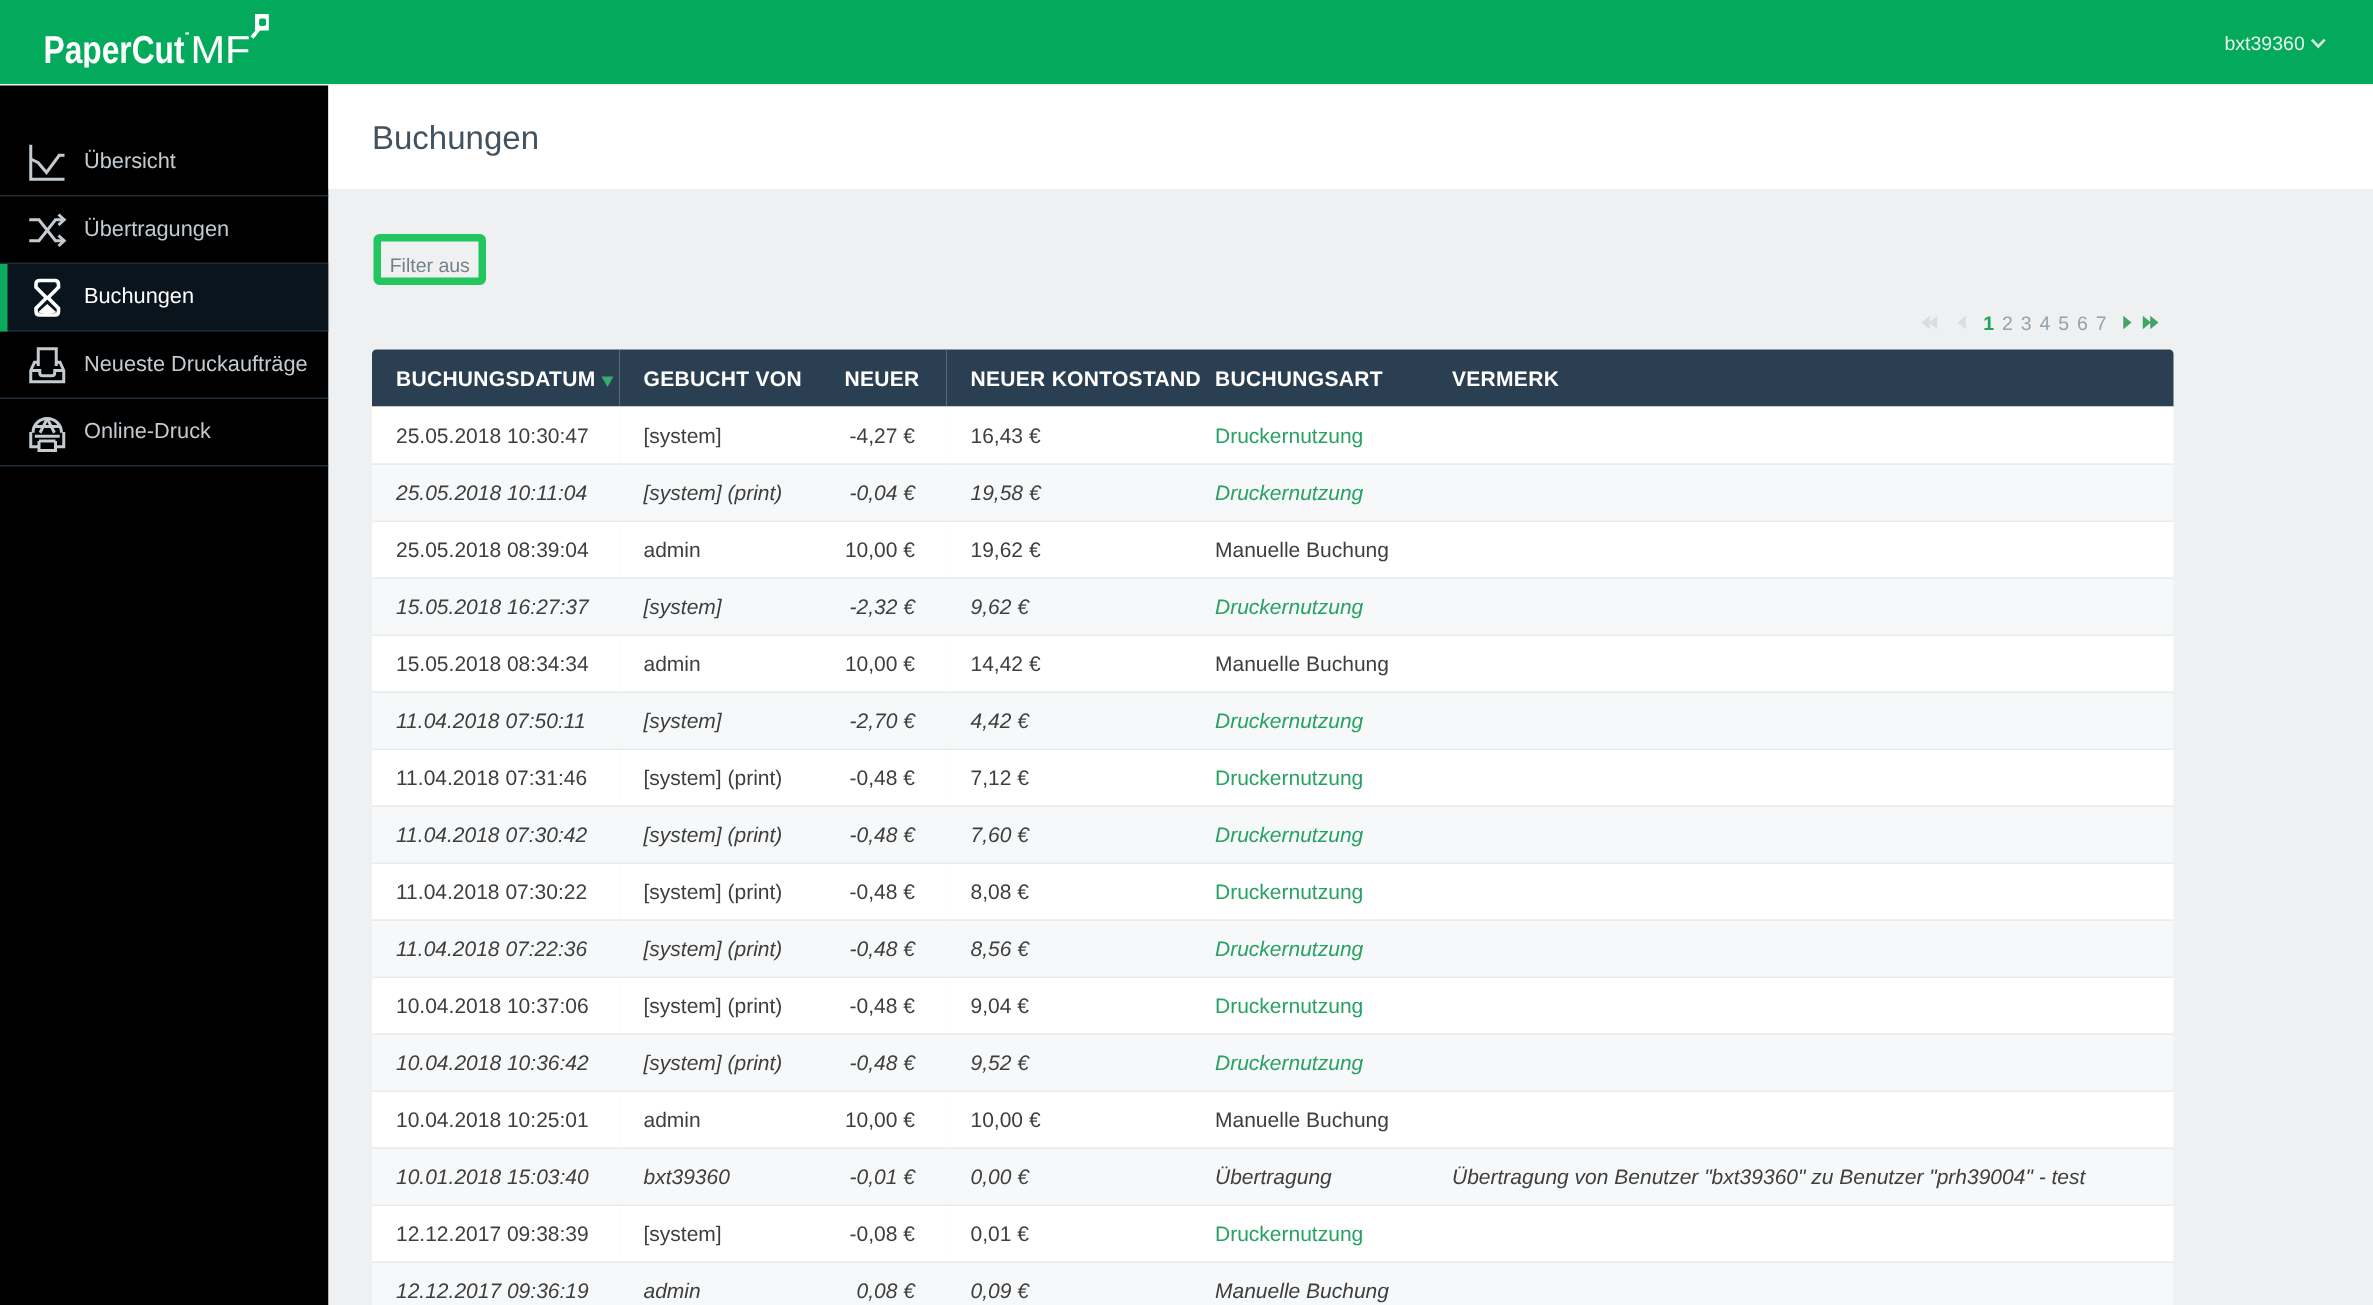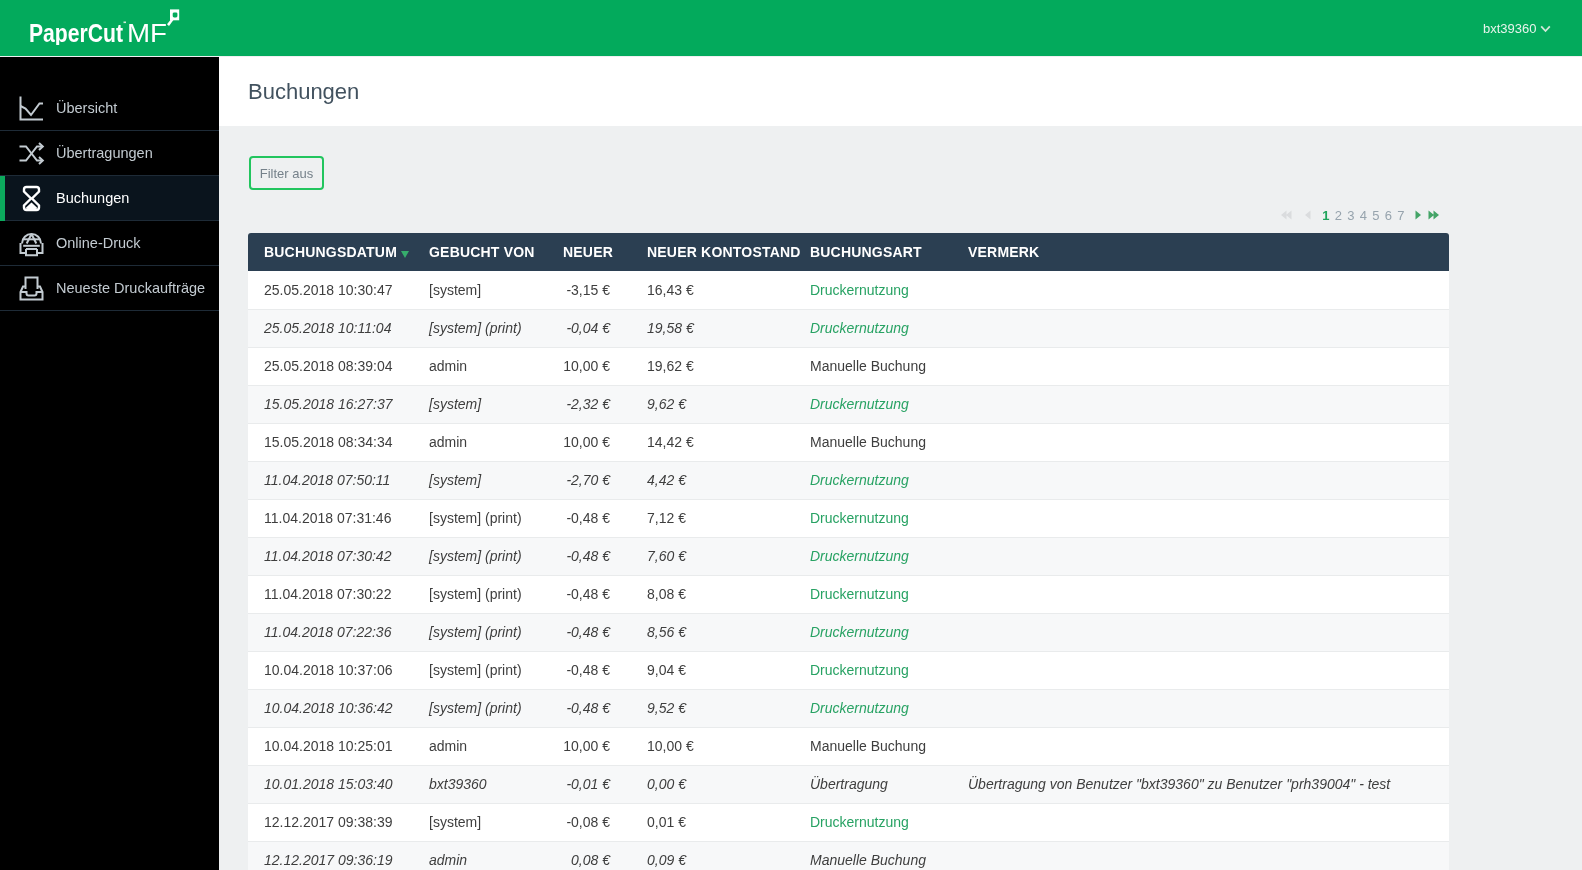--- a/index.html
+++ b/index.html
@@ -18,21 +18,21 @@
   .nav-item .ico { position:absolute; left:18px; top:9px; width:27px; height:27px; }
   .nav-item .lbl { position:absolute; left:56px; top:0; line-height:44px; white-space:nowrap; }
   .nav-item.active { background:#0a141d; color:#ffffff; }
   .nav-item.active::before { content:""; position:absolute; left:0; top:0; width:5px; height:45px; background:#0caa5d; }
   .nav-item.active .lbl { left:56px; }
 
   .main { position:absolute; left:219px; top:57px; width:1363px; height:813px; background:#eef0f1; }
   .pagehead { position:absolute; left:0; top:0; width:1363px; height:69px; background:#ffffff; }
   .pagehead h1 { position:absolute; left:29px; top:22px; font-size:22px; font-weight:normal; color:#42525f; letter-spacing:0; }
 
-  .filter-btn { position:absolute; left:30px; top:99px; width:75px; height:34px; border:2px solid #22c55e; border-radius:4px; background:transparent; color:#75818a; font-size:13px; text-align:center; line-height:32px; }
+  .filter-btn { position:absolute; left:30px; top:99px; width:75px; height:34px; border:5px solid #22c55e; border-radius:4px; background:transparent; color:#75818a; font-size:13px; text-align:center; line-height:32px; }
 
   .pager { position:absolute; left:1061px; top:147px; height:22px; font-size:13px; color:#96a3ad; display:flex; align-items:center; }
   .pager .num { display:inline-block; width:7.5px; text-align:center; margin-right:5px; }
   .pager .cur { color:#1ea45b; font-weight:bold; }
   .pager svg { display:block; }
 
   table.grid { position:absolute; left:29px; top:176px; width:1201px; border-collapse:collapse; table-layout:fixed; }
   table.grid th { background:#2b3f52; color:#ffffff; font-size:14px; letter-spacing:0.2px; height:38px; text-align:left; padding:0 0 0 16px; font-weight:bold; white-space:nowrap; }
   table.grid th:first-child { border-radius:3px 0 0 0; }
   table.grid th:last-child { border-radius:0 3px 0 0; }
@@ -84,36 +84,36 @@
     </div>
     <div class="nav-item active">
       <svg class="ico" viewBox="0 0 27 27" fill="none" stroke="#ffffff" stroke-width="2.4">
         <path d="M8.5 2 h10 q2.5 0 2.5 2.5 v2 l-7 7 7 7 v2 q0 2.5 -2.5 2.5 h-10 q-2.5 0 -2.5 -2.5 v-2 l7 -7 -7 -7 v-2 q0 -2.5 2.5 -2.5 z"></path>
         <path d="M7.6 23 L13.5 17.6 L19.4 23 L19.4 23.4 Q13.5 25.2 7.6 23.4 Z" fill="#ffffff" stroke="none"></path>
       </svg>
       <span class="lbl">Buchungen</span>
     </div>
     <div class="nav-item">
       <svg class="ico" viewBox="0 0 27 27" fill="none" stroke="#c3cbd1" stroke-width="2">
+        <path d="M7.5 14 V2.5 H19.5 V14"></path>
+        <path d="M7.5 11.5 H5 L2.5 17 V24.5 H24.5 V17 L22 11.5 H19.5"></path>
+        <path d="M2.5 17 H8.5 v1.5 q0 2 2 2 h6 q2 0 2 -2 V17 H24.5"></path>
+      </svg>
+      <span class="lbl">Neueste Druckaufträge</span>
+    </div>
+    <div class="nav-item">
+      <svg class="ico" viewBox="0 0 27 27" fill="none" stroke="#c3cbd1" stroke-width="2">
         <path d="M4 13.5 a9.5 9.5 0 0 1 19 0"></path>
         <path d="M13.5 4 L8.7 13.5 M13.5 4 L18.3 13.5"></path>
         <path d="M4.8 9.3 H22.2"></path>
         <path d="M2.5 13 V22.9 H8 M24.5 13 V22.9 H19"></path>
         <path d="M5.2 15.8 H21.8"></path>
         <path d="M8 19 H19 M8 19 V25.3 H19 V19"></path>
       </svg>
       <span class="lbl">Online-Druck</span>
-    </div>
-    <div class="nav-item">
-      <svg class="ico" viewBox="0 0 27 27" fill="none" stroke="#c3cbd1" stroke-width="2">
-        <path d="M7.5 14 V2.5 H19.5 V14"></path>
-        <path d="M7.5 11.5 H5 L2.5 17 V24.5 H24.5 V17 L22 11.5 H19.5"></path>
-        <path d="M2.5 17 H8.5 v1.5 q0 2 2 2 h6 q2 0 2 -2 V17 H24.5"></path>
-      </svg>
-      <span class="lbl">Neueste Druckaufträge</span>
     </div>
   </div>
 </div>
 
 <div class="main">
   <div class="pagehead">
       <h1>Buchungen</h1>
     </div>
 
   <div class="filter-btn">Filter aus</div>
@@ -154,21 +154,21 @@
       <th>BUCHUNGSDATUM<span class="sortarrow"></span></th>
       <th>GEBUCHT VON</th>
       <th class="r">NEUER</th>
       <th>NEUER KONTOSTAND</th>
       <th>BUCHUNGSART</th>
       <th>VERMERK</th>
     </tr>
     <tr>
           <td>25.05.2018 10:30:47</td>
           <td>[system]</td>
-          <td class="r">-3,15 €</td>
+          <td class="r">-4,27 €</td>
           <td>16,43 €</td>
           <td class="green">Druckernutzung</td>
           <td></td>
         </tr>
     <tr class="alt">
           <td>25.05.2018 10:11:04</td>
           <td>[system] (print)</td>
           <td class="r">-0,04 €</td>
           <td>19,58 €</td>
           <td class="green">Druckernutzung</td>

